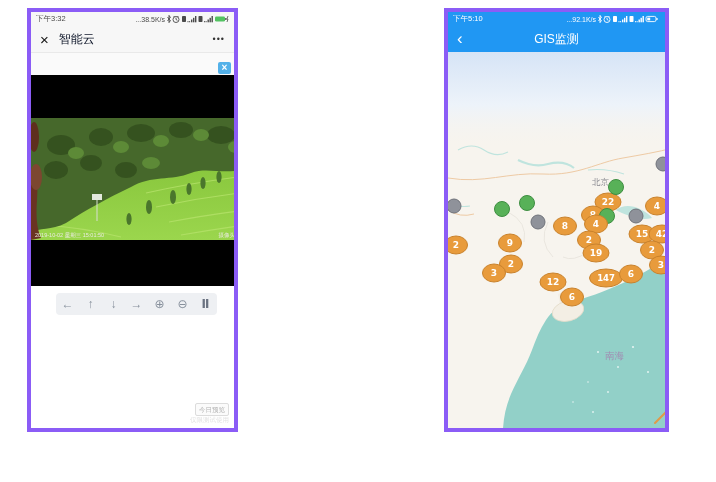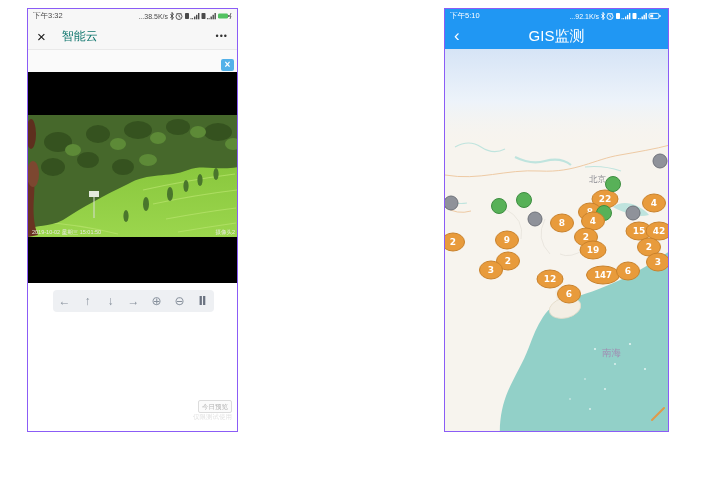--- a/index.html
+++ b/index.html
@@ -1,52 +1,52 @@
 <!DOCTYPE html>
 <html><head>
 <meta charset="utf-8">
 <style>
   html,body{margin:0;padding:0;background:#fff;}
   .canvas{position:relative;width:716px;height:482px;background:#fff;overflow:hidden;
           font-family:"Liberation Sans","DejaVu Sans",sans-serif;}
-  .phone{position:absolute;top:8px;background:#fff;border:1px solid #8b5cf6;box-sizing:border-box;overflow:hidden;}
+  .phone{position:absolute;top:8px;background:#fff;border:4px solid #8b5cf6;box-sizing:border-box;overflow:hidden;}
   .phone-left{left:27px;width:211px;height:424px;}
   .phone-right{left:444px;width:225px;height:424px;text-align:right;}
 
   
   .lp-status{position:absolute;left:0;top:0;width:100%;height:14px;background:#f7f7f7;
              display:flex;align-items:center;justify-content:space-between;padding:0 5px;box-sizing:border-box;color:#4a4a4a;}
   .lp-status .time{font-size:7.5px;}
   .statright{display:flex;align-items:center;gap:2px;}
   .statright .speed{font-size:7px;}
   .lp-title{position:absolute;left:0;top:14px;width:100%;height:27px;background:#f7f7f7;border-bottom:1px solid #e9e9e9;
             display:flex;align-items:center;padding:0 9px;box-sizing:border-box;}
   .lp-title .close-x{font-size:15px;color:#111;line-height:1;}
-  .lp-title .app-title{font-size:12px;color:#0f766e;margin-left:16px;flex:1;}
+  .lp-title .app-title{font-size:12px;color:#0f172a;margin-left:10px;flex:1;}
   .lp-title .menu-dots{font-size:9px;color:#333;letter-spacing:1px;}
   .lp-gap{position:absolute;left:0;top:41px;width:100%;height:22px;background:#fafafa;}
   .video-close{position:absolute;right:3px;top:50px;width:13px;height:12px;background:#53b1e9;border-radius:2px;
                color:#fff;font-size:10px;font-weight:bold;line-height:12px;text-align:center;}
   .video-box{position:absolute;left:0;top:63px;width:211px;height:211px;background:#000;}
   .controls-bar{position:absolute;left:25px;top:281px;width:161px;height:22px;background:#eef0f3;border-radius:4px;
                 display:flex;align-items:center;justify-content:space-around;}
   .controls-bar .ctrl{width:22px;text-align:center;font-size:12px;color:#87909c;line-height:22px;cursor:default;}
   .controls-bar .ctrl.pause{color:#6a7280;font-weight:bold;}
   .footer-badge{position:absolute;right:5px;top:391px;height:11px;line-height:11px;padding:0 3px;
                 border:1px solid #dcdcdc;border-radius:2px;background:#fbfbfb;font-size:6.5px;color:#b2b2b2;}
   .watermark{position:absolute;right:5px;top:404px;font-size:6.5px;color:#e2e2e2;}
 
   
   .rp-status{position:absolute;left:0;top:0;width:100%;height:14px;background:#2097f3;
              display:flex;align-items:center;justify-content:space-between;padding:0 5px;box-sizing:border-box;color:#fff;}
   .rp-status .time{font-size:7.5px;}
   .rp-nav{position:absolute;left:0;top:14px;width:100%;height:26px;background:#2097f3;
           display:flex;align-items:center;justify-content:center;}
   .rp-nav .back{position:absolute;left:9px;top:1px;color:#fff;font-size:17px;line-height:24px;}
-  .rp-nav .nav-title{color:#fff;font-size:15px;}
+  .rp-nav .nav-title{color:#fff;font-size:12px;}
   .map-svg{position:absolute;left:0;top:40px;}
 
   .caption{position:absolute;top:441px;text-align:center;font-family:"DejaVu Serif","Liberation Serif",serif;
            font-size:15px;color:#222;}
   .caption-left{left:27px;width:211px;}
   .caption-right{left:444px;width:225px;}
 </style>
 </head>
 <body>
 

